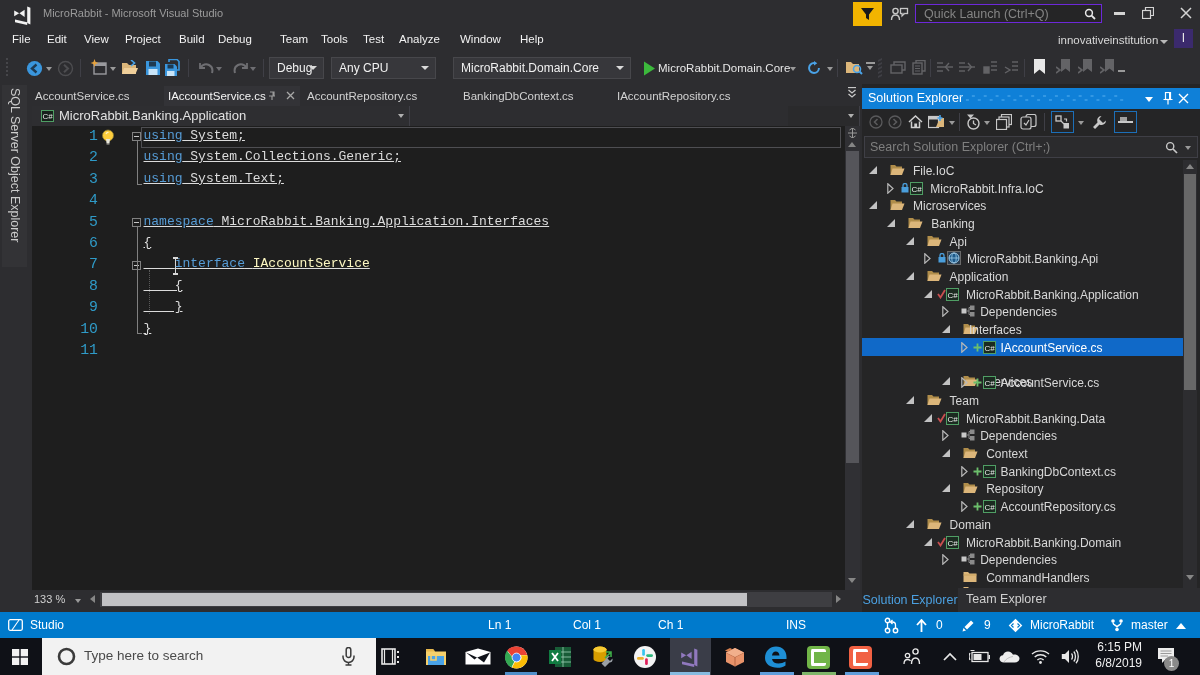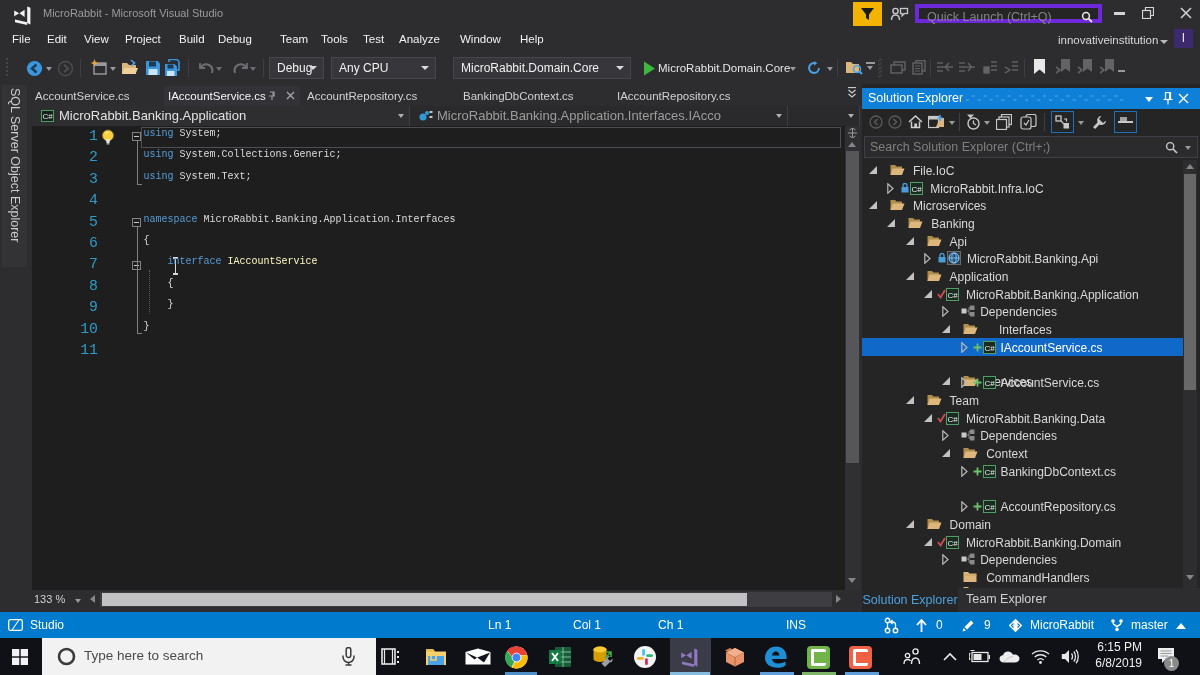--- a/index.html
+++ b/index.html
@@ -33,21 +33,21 @@
   #tab-active { position:absolute; left:132px; top:2px; width:136px; height:20px; background:#333337; color:#f5f5f5; font-size:11.5px; line-height:20px; }
 
   
   #breadcrumb { position:absolute; left:32px; top:106px; width:828px; height:20px; background:#2d2d30; }
   .bc { position:absolute; top:0; height:20px; background:#2e2e31; border-right:1px solid #3f3f46; color:#c3c3c3; font-size:13px; line-height:20px; }
   .bc .car { position:absolute; right:5px; top:8px; width:0; height:0; border-left:3.5px solid transparent; border-right:3.5px solid transparent; border-top:4px solid #b0b0b0; }
 
   
   #code { position:absolute; left:32px; top:126px; width:813px; height:464px; background:#1e1e1e; }
   .ln { position:absolute; width:66px; text-align:right; font-family:"Liberation Mono", monospace; font-size:14.8px; color:#2f9bc8; }
-  .cl { position:absolute; left:111.5px; font-family:"Liberation Mono", monospace; font-size:10px; color:#dcdcdc; white-space:pre; }
+  .cl { position:absolute; left:111.5px; font-family:"Liberation Mono", monospace; font-size:13px; color:#dcdcdc; white-space:pre;text-decoration:underline; }
   .kw { color:#569cd6; }
   .ty { color:#fef9c3; }
 
   
   #vscroll { position:absolute; left:845px; top:126px; width:15px; height:464px; background:#303034; }
   #hscrollrow { position:absolute; left:32px; top:590px; width:828px; height:22px; background:#2d2d30; }
 
   
   #se { position:absolute; left:862px; top:84px; width:338px; height:528px; background:#252526; }
   #se-title { position:absolute; left:0; top:4px; width:338px; height:21px; background:#0f80d8; color:#ffffff; font-size:12.5px; line-height:21px; padding-left:6px; }
@@ -82,21 +82,21 @@
     <svg style="margin:5px 0 0 7px" width="15" height="15" viewBox="0 0 15 15">
       <path d="M1 1 L14 1 L9 7.5 L9 13 L6 11 L6 7.5 Z" fill="#1a1a1a"></path>
     </svg>
   </div>
   <svg class="abs" style="left:890px;top:6px" width="19" height="16" viewBox="0 0 19 16">
     <circle cx="5.5" cy="5" r="2.6" fill="none" stroke="#c8c8c8" stroke-width="1.4"></circle>
     <path d="M1.5 14 C1.5 10.5 3 9 5.5 9 C8 9 9.5 10.5 9.5 14" fill="none" stroke="#c8c8c8" stroke-width="1.4"></path>
     <rect x="10.5" y="2.5" width="7" height="5" fill="none" stroke="#c8c8c8" stroke-width="1.3"></rect>
     <path d="M12 7.5 L12 10 L14.5 7.5" fill="#2d2d30" stroke="#c8c8c8" stroke-width="1.2"></path>
   </svg>
-  <div class="abs" style="left:915px;top:4px;width:187px;height:19px;background:#252526;border:4px solid #6d28d9">
+  <div class="abs" style="left:915px;top:4px;width:187px;height:19px;background:#252526;border:1px solid #6d28d9">
     <span style="position:absolute;left:8px;top:2px;font-size:12.5px;color:#848484">Quick Launch (Ctrl+Q)</span>
     <svg style="position:absolute;right:5px;top:3px" width="12" height="12" viewBox="0 0 12 12">
       <circle cx="5" cy="5" r="3.4" fill="none" stroke="#e8e8e8" stroke-width="1.5"></circle>
       <line x1="7.6" y1="7.6" x2="11" y2="11" stroke="#e8e8e8" stroke-width="1.8"></line>
     </svg>
   </div>
   <svg class="abs" style="left:1114px;top:12px" width="11" height="3" viewBox="0 0 11 3">
       <rect width="11" height="3" fill="#d4d4d4"></rect>
     </svg>
   <svg class="abs" style="left:1142px;top:7px" width="12" height="12" viewBox="0 0 12 12">
@@ -314,30 +314,20 @@
   <div class="tab" style="left:585px">IAccountRepository.cs</div>
 </div>
 
 <div id="breadcrumb">
   <div class="bc" style="left:0;width:378px">
     <svg style="position:absolute;left:9px;top:4px" width="13" height="12" viewBox="0 0 13 12">
       <rect x="0.5" y="0.5" width="12" height="11" fill="#17211b" stroke="#4f9e64" stroke-width="1"></rect>
       <text x="6.5" y="9" font-size="8" fill="#e8e8e8" text-anchor="middle" font-family="Liberation Sans">C#</text>
     </svg>
     <span style="margin-left:27px;color:#e2e2e2">MicroRabbit.Banking.Application</span>
-    <span class="car"></span>
-  </div>
-  <div class="bc" style="left:378px;width:378px;background:#2a2a2c;color:#9d9d9d">
-    <svg style="position:absolute;left:9px;top:4px" width="14" height="12" viewBox="0 0 14 12">
-      <circle cx="4" cy="7" r="3.5" fill="#2e9bd6"></circle>
-      <circle cx="8" cy="3" r="2" fill="#2e9bd6"></circle>
-      <rect x="10.5" y="1" width="3" height="2" fill="#c8c8c8"></rect>
-      <rect x="10.5" y="6" width="3" height="2" fill="#c8c8c8"></rect>
-    </svg>
-    <span style="margin-left:27px">MicroRabbit.Banking.Application.Interfaces.IAcco</span>
     <span class="car"></span>
   </div>
   <div class="bc" style="left:756px;width:72px;background:#2a2a2c">
     <span class="car"></span>
   </div>
 </div>
 
 <div id="code">
 
   <div class="abs" style="left:109px;top:0.5px;width:700px;height:21px;border:1px solid #4e4e52"></div>
@@ -608,21 +598,21 @@
           <path d="M5.5 6 L8 6 M8 2.5 L8 9.5 M8 2.5 L9 2.5 M8 9.5 L9 9.5" stroke="#8a8a8a" stroke-width="1" fill="none"></path>
         </svg>
         <span class="abs" style="left:118.2px;top:1px">Dependencies</span>
       </div>
   <div class="trow" style="top:160.1px">
         <div class="abs" style="left:80.2px;top:5px;width:0;height:0;border-bottom:8px solid #c2c2c2;border-left:8px solid transparent"></div>
         <svg class="abs" style="left:101.2px;top:3px" width="15" height="12" viewBox="0 0 15 12">
           <path d="M0.5 1 L5 1 L6.5 2.5 L12 2.5 L12 11 L0.5 11 Z" fill="#b08d4a"></path>
           <path d="M2.5 4.5 L14.5 4.5 L12 11 L0.5 11 Z" fill="#dcb67a"></path>
         </svg>
-        <span class="abs" style="left:137px;top:1px">Interfaces</span>
+        <span class="abs" style="left:107px;top:1px">Interfaces</span>
       </div>
   <div class="trow sel" style="top:177.8px">
         <svg class="abs" style="left:98.5px;top:4px" width="7" height="11" viewBox="0 0 7 11">
           <polygon points="0.8,0.8 6,5.5 0.8,10.2" fill="none" stroke="#b8b8b8" stroke-width="1.2"></polygon>
         </svg>
         <svg class="abs" style="left:110.5px;top:5px" width="9" height="9" viewBox="0 0 9 9">
           <path d="M4.5 0.5 L4.5 8.5 M0.5 4.5 L8.5 4.5" stroke="#6cbf6c" stroke-width="1.8"></path>
         </svg>
         <svg class="abs" style="left:120.5px;top:3px" width="13" height="13" viewBox="0 0 13 13">
           <rect x="0.5" y="0.5" width="12" height="12" fill="#1b2a20" stroke="#4f9e64" stroke-width="1"></rect>
@@ -695,20 +685,28 @@
           <polygon points="0.8,0.8 6,5.5 0.8,10.2" fill="none" stroke="#b8b8b8" stroke-width="1.2"></polygon>
         </svg>
         <svg class="abs" style="left:110.5px;top:5px" width="9" height="9" viewBox="0 0 9 9">
           <path d="M4.5 0.5 L4.5 8.5 M0.5 4.5 L8.5 4.5" stroke="#6cbf6c" stroke-width="1.8"></path>
         </svg>
         <svg class="abs" style="left:120.5px;top:3px" width="13" height="13" viewBox="0 0 13 13">
           <rect x="0.5" y="0.5" width="12" height="12" fill="#1b2a20" stroke="#4f9e64" stroke-width="1"></rect>
           <text x="6.5" y="9.5" font-size="8" fill="#ececec" text-anchor="middle" font-family="Liberation Sans">C#</text>
         </svg>
         <span class="abs" style="left:138.5px;top:1px">BankingDbContext.cs</span>
+      </div>
+  <div class="trow" style="top:319.4px">
+        <div class="abs" style="left:80.2px;top:5px;width:0;height:0;border-bottom:8px solid #c2c2c2;border-left:8px solid transparent"></div>
+        <svg class="abs" style="left:101.2px;top:3px" width="15" height="12" viewBox="0 0 15 12">
+          <path d="M0.5 1 L5 1 L6.5 2.5 L12 2.5 L12 11 L0.5 11 Z" fill="#b08d4a"></path>
+          <path d="M2.5 4.5 L14.5 4.5 L12 11 L0.5 11 Z" fill="#dcb67a"></path>
+        </svg>
+        <span class="abs" style="left:124.2px;top:1px">Repository</span>
       </div>
   <div class="trow" style="top:337.1px">
         <svg class="abs" style="left:98.5px;top:4px" width="7" height="11" viewBox="0 0 7 11">
           <polygon points="0.8,0.8 6,5.5 0.8,10.2" fill="none" stroke="#b8b8b8" stroke-width="1.2"></polygon>
         </svg>
         <svg class="abs" style="left:110.5px;top:5px" width="9" height="9" viewBox="0 0 9 9">
           <path d="M4.5 0.5 L4.5 8.5 M0.5 4.5 L8.5 4.5" stroke="#6cbf6c" stroke-width="1.8"></path>
         </svg>
         <svg class="abs" style="left:120.5px;top:3px" width="13" height="13" viewBox="0 0 13 13">
           <rect x="0.5" y="0.5" width="12" height="12" fill="#1b2a20" stroke="#4f9e64" stroke-width="1"></rect>

